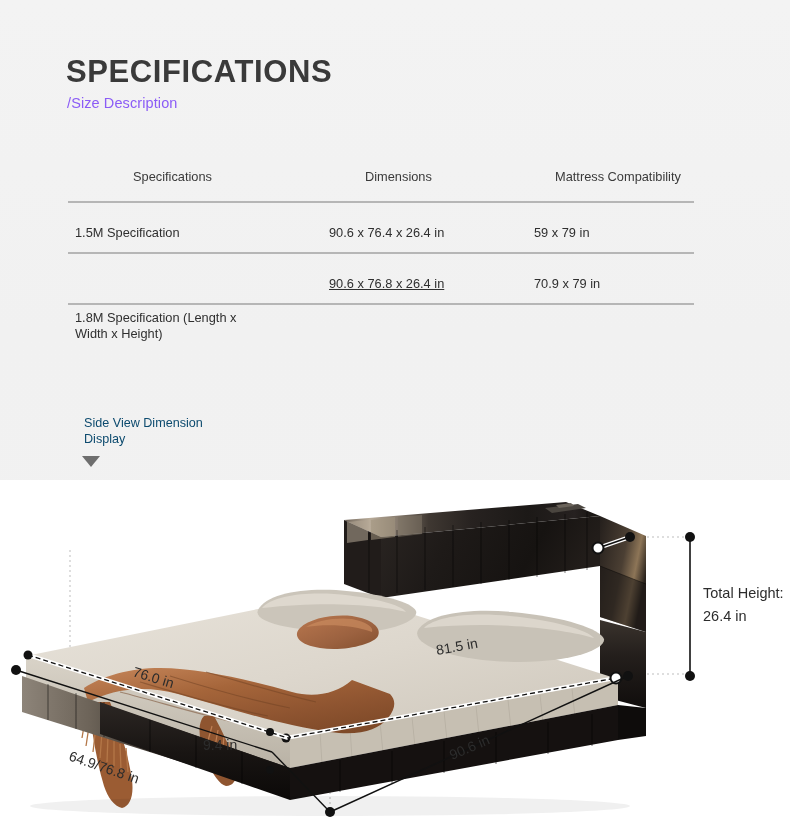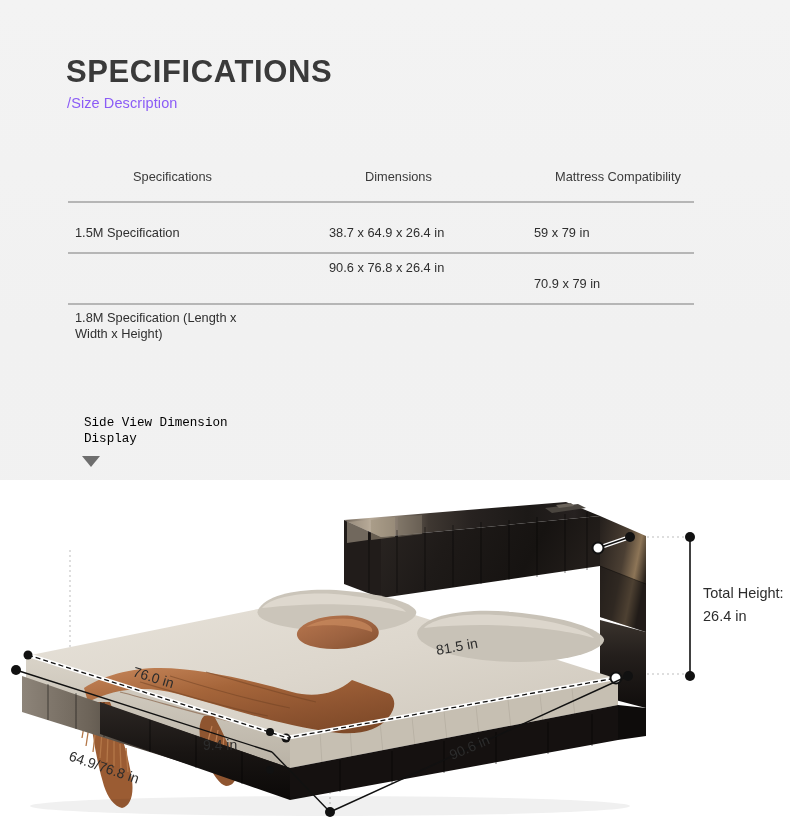--- a/index.html
+++ b/index.html
@@ -91,33 +91,32 @@
   .r1-paren {
     left: 97px;
     top: 13px;
     width: 118px;
   }
   .r1-dim  { left: 261px; top: 22px; white-space: nowrap; }
   .r1-mat  { left: 466px; top: 22px; white-space: nowrap; }
 
   
   .r2-name { left: 7px;  top: 13px; width: 185px; margin-top: 43px; }
-  .r2-dim  { left: 261px; top: 6px; white-space: nowrap; }
+  .r2-dim  { left: 261px; top: 22px; white-space: nowrap; text-decoration: underline; }
   .r2-mat  { left: 466px; top: 22px; white-space: nowrap; }
 
   
   .sv-label {
     position: absolute;
     left: 84px;
     top: 416px;
     width: 150px;
     font-size: 12.6px;
     line-height: 1.25;
-    color: #000000;
-    font-family: Liberation Mono, monospace;
+    color: #0c4a6e;
   }
   .sv-arrow {
     position: absolute;
     left: 82px;
     top: 456px;
     width: 0;
     height: 0;
     border-left: 9px solid transparent;
     border-right: 9px solid transparent;
     border-top: 11px solid #6e6e6e;
@@ -146,21 +145,21 @@
   <div class="thead">
     <div class="th th-1">Specifications</div>
     <div class="th th-2">Dimensions</div>
     <div class="th th-3">Mattress Compatibility</div>
   </div>
 
   <div class="rule"></div>
 
   <div class="trow">
     <div class="cell r1-name">1.5M Specification</div>
-    <div class="cell r1-dim">38.7 x 64.9 x 26.4 in</div>
+    <div class="cell r1-dim">90.6 x 76.4 x 26.4 in</div>
     <div class="cell r1-mat">59 x 79 in</div>
   </div>
 
   <div class="rule"></div>
 
   <div class="trow">
     <div class="cell r2-name">1.8M Specification (Length x Width x Height)</div>
     <div class="cell r2-dim">90.6 x 76.8 x 26.4 in</div>
     <div class="cell r2-mat">70.9 x 79 in</div>
   </div>

